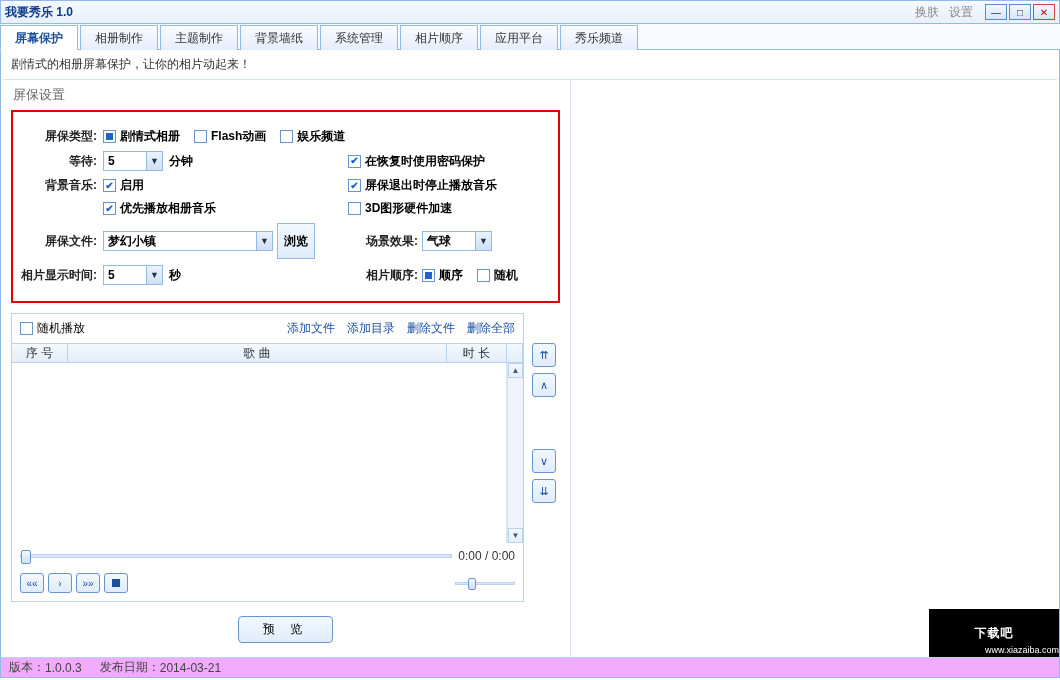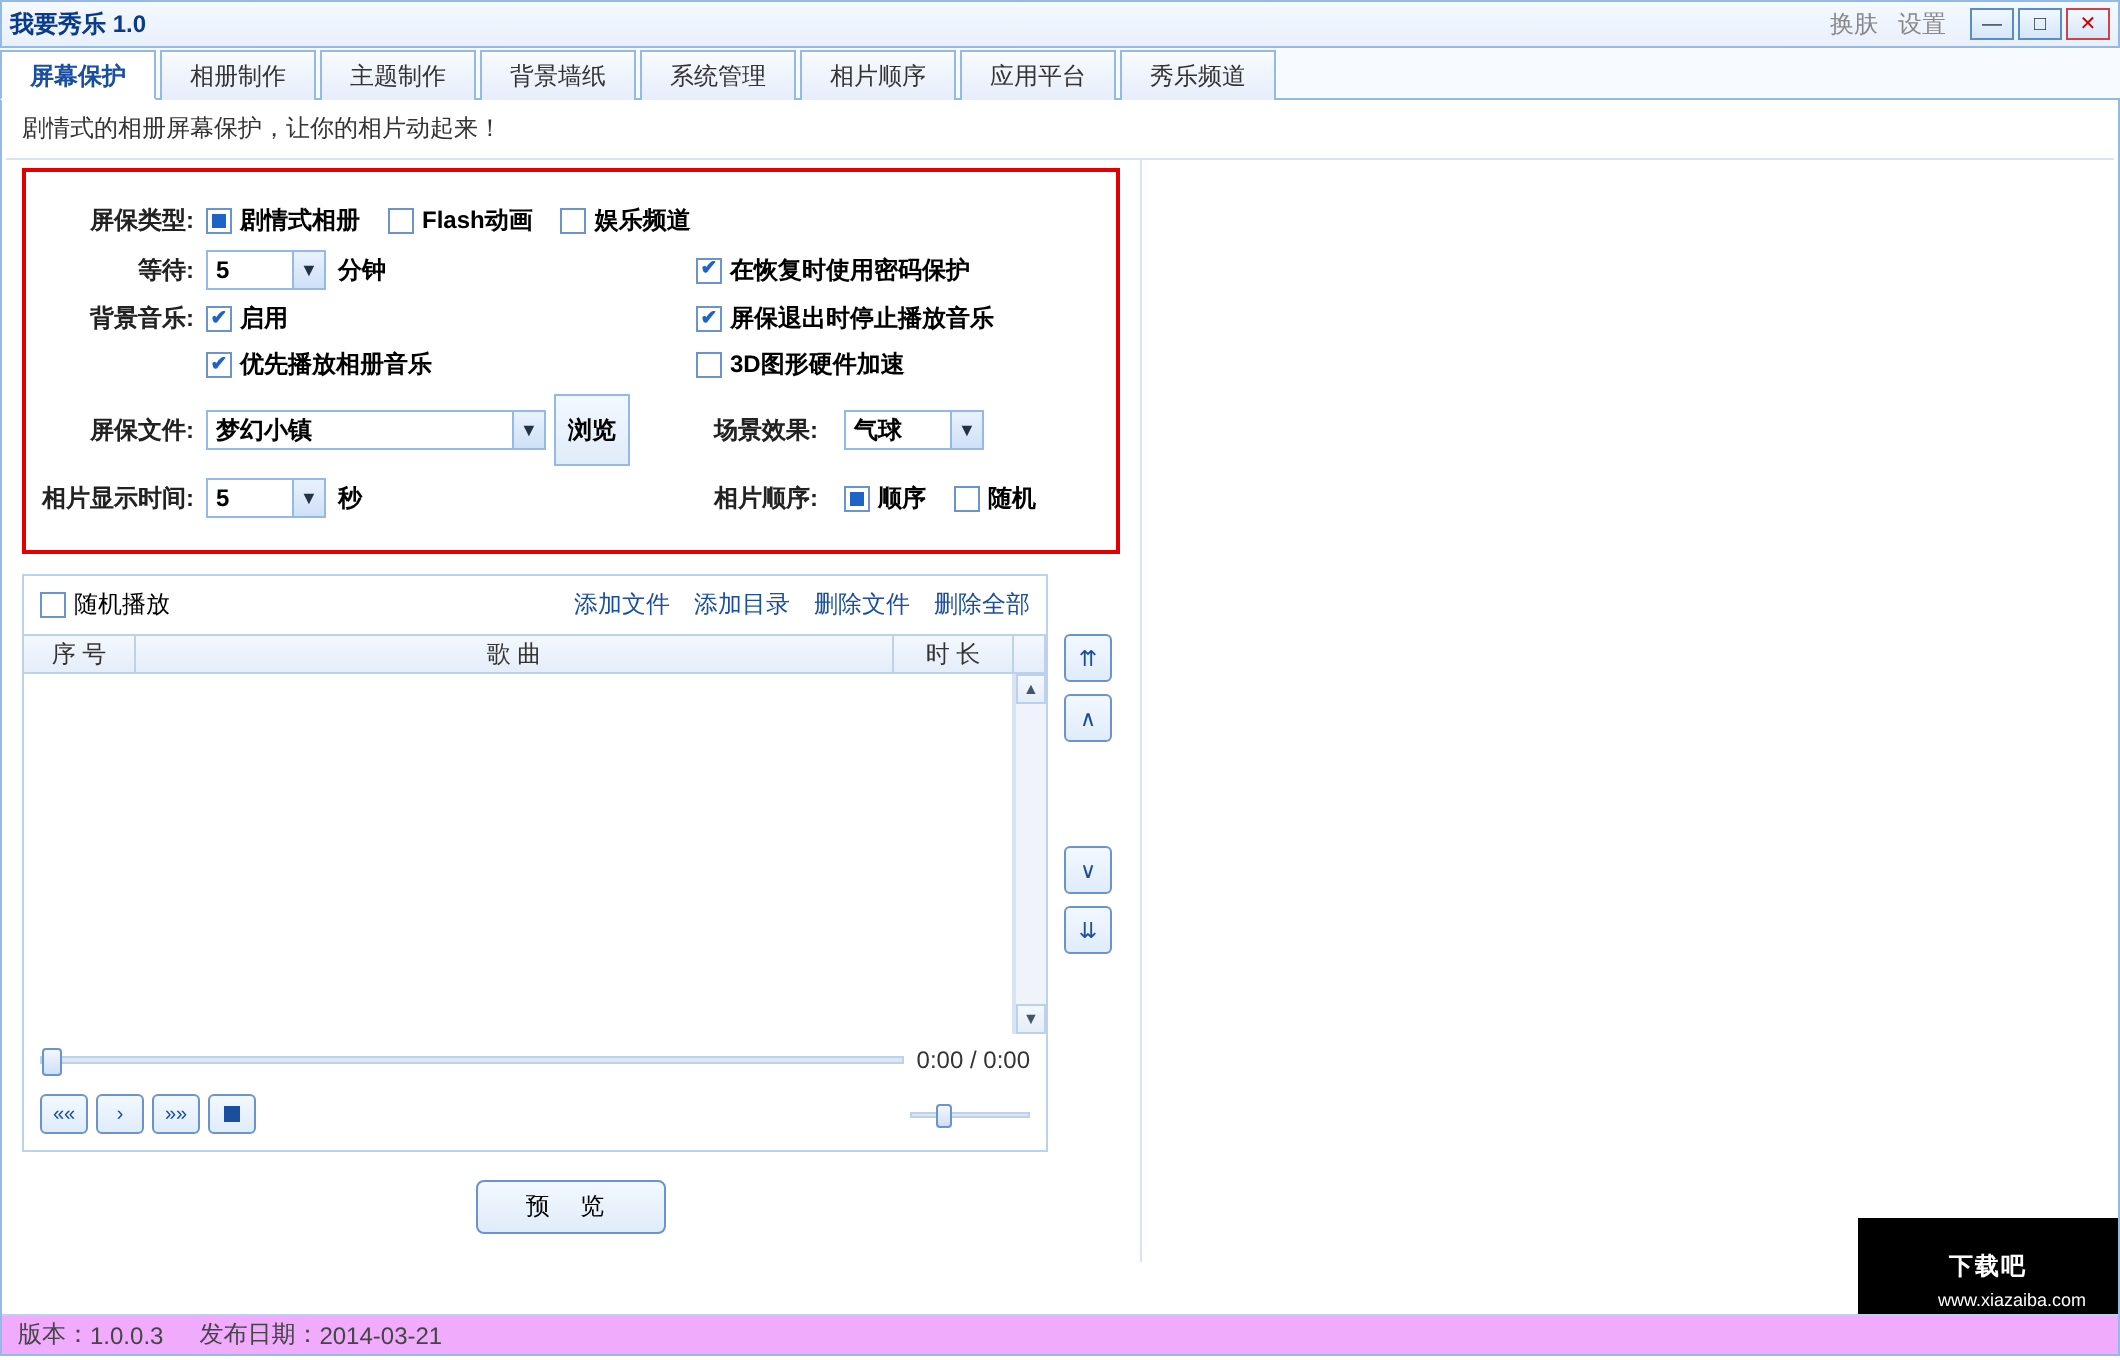--- a/index.html
+++ b/index.html
@@ -23,21 +23,21 @@
 .panel-wrap { display: flex; }
 .left-col { width: 570px; padding: 4px 10px 0 10px; border-right: 1px solid #d6e4f5; }
 .right-col { flex: 1; }
 
 .section-title { color: #666; font-size: 13px; margin: 2px 0 6px 2px; }
 
 .redbox { border: 2px solid #e40000; padding: 10px 10px 10px 4px; margin-bottom: 10px; }
 
 .row { display: flex; align-items: center; margin: 6px 0; font-weight: bold; }
 .lbl { width: 80px; text-align: right; margin-right: 6px; color: #222; }
-.lbl2 { width: 70px; text-align: center; margin-right: 4px; color: #222; }
+.lbl2 { width: 70px; text-align: right; margin-right: 4px; color: #222; }
 .cb { width: 13px; height: 13px; border: 1px solid #6a94cd; background: #fff; display: inline-flex; align-items: center; justify-content: center; margin-right: 4px; }
 .cb.checked::after { content: "✔"; color: #1e64c8; font-size: 10px; line-height: 1; }
 .cb.square::after { content: ""; width: 7px; height: 7px; background: #1e64c8; }
 .cbwrap { display: inline-flex; align-items: center; margin-right: 14px; cursor: pointer; }
 
 .sel { height: 20px; border: 1px solid #93b9e6; background: #fff; display: inline-flex; align-items: center; padding: 0 4px; position: relative; }
 .sel .arrow { position: absolute; right: 0; top: 0; width: 16px; height: 100%; background: linear-gradient(#eaf2fd,#cfe0f6); border-left: 1px solid #93b9e6; display: flex; align-items: center; justify-content: center; color: #234; font-size: 9px; }
 .btn-small { height: 36px; border: 1px solid #93b9e6; background: linear-gradient(#f2f8ff,#e0ecfa); padding: 0 6px; margin-left: 4px; cursor: pointer; display: inline-flex; align-items: center; }
 
 .col2 { margin-left: auto; width: 200px; display: flex; align-items: center; }
@@ -73,21 +73,21 @@
 .vol-track { width: 60px; height: 3px; background: #dde7f4; border: 1px solid #bcd1ec; position: relative; margin-left: auto; }
 .vol-thumb { position: absolute; left: 12px; top: -5px; width: 8px; height: 12px; background: linear-gradient(#f2f8ff,#cfe0f6); border: 1px solid #6a94cd; border-radius: 2px; }
 
 .preview-row { display: flex; justify-content: center; padding: 14px 0; }
 .preview-btn { border: 1px solid #6a94cd; background: linear-gradient(#f2f8ff,#e0ecfa); border-radius: 4px; padding: 4px 24px; letter-spacing: 6px; cursor: pointer; }
 
 .statusbar { position: absolute; bottom: 0; left: 0; right: 0; height: 20px; border-top: 1px solid #bcd1ec; background: #f0abfc; display: flex; align-items: center; padding: 0 8px; color: #444; }
 .statusbar .sep { width: 18px; }
 
 .logo-badge { position: absolute; right: 0; bottom: 20px; width: 130px; height: 48px; background: #000; color: #fff; font-weight: bold; font-size: 22px; display: flex; align-items: center; justify-content: center; letter-spacing: 1px; }
-.logo-sub { position: absolute; right: 16px; bottom: 22px; color: #fff; font-size: 9px; }
+.logo-sub { position: absolute; right: 0; bottom: 22px; color: #fff; font-size: 9px; }
 </style>
 </head>
 <body>
 
 <div class="titlebar">
   <span class="titlebar-title">我要秀乐 1.0</span>
   <span class="titlebar-spacer"></span>
   <span class="titlebar-link">换肤</span>
   <span class="titlebar-link">设置</span>
   <div class="winbtn">—</div>
@@ -105,20 +105,21 @@
   <div class="tab">应用平台</div>
   <div class="tab">秀乐频道</div>
 </div>
 
 <div class="content">
   <div class="subtitle">剧情式的相册屏幕保护，让你的相片动起来！</div>
   <div class="divider"></div>
 
   <div class="panel-wrap">
     <div class="left-col">
+      <div class="section-title">屏保设置</div>
 
       <div class="redbox">
         <div class="row">
           <span class="lbl">屏保类型:</span>
           <span class="cbwrap">
               <span class="cb checked square"></span>
               <span>剧情式相册</span>
             </span>
           <span class="cbwrap">
               <span class="cb"></span>

